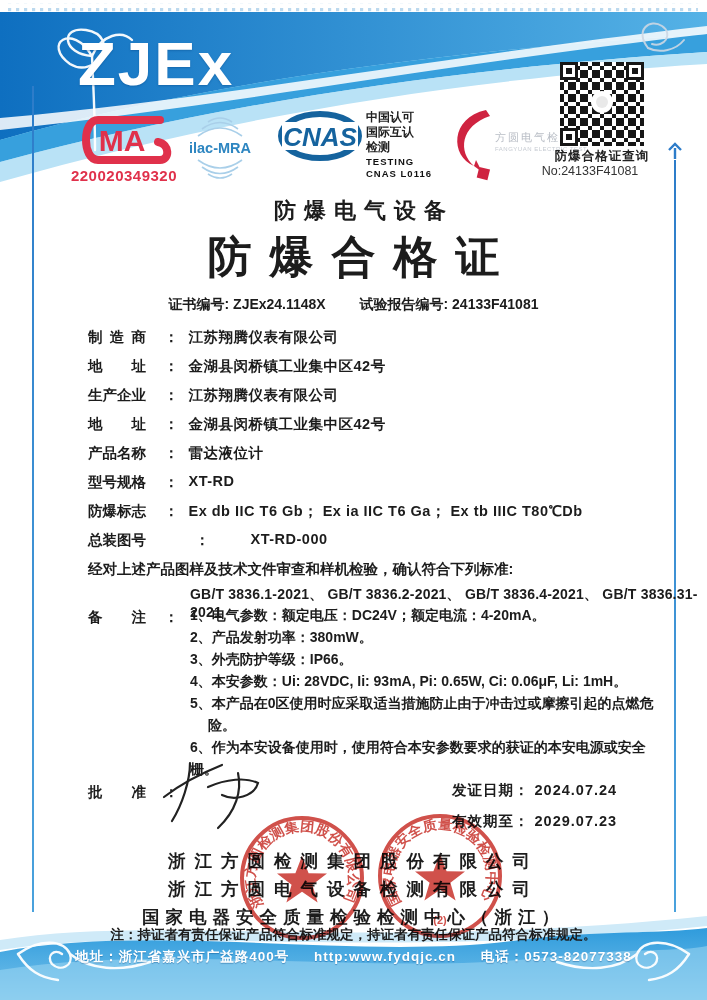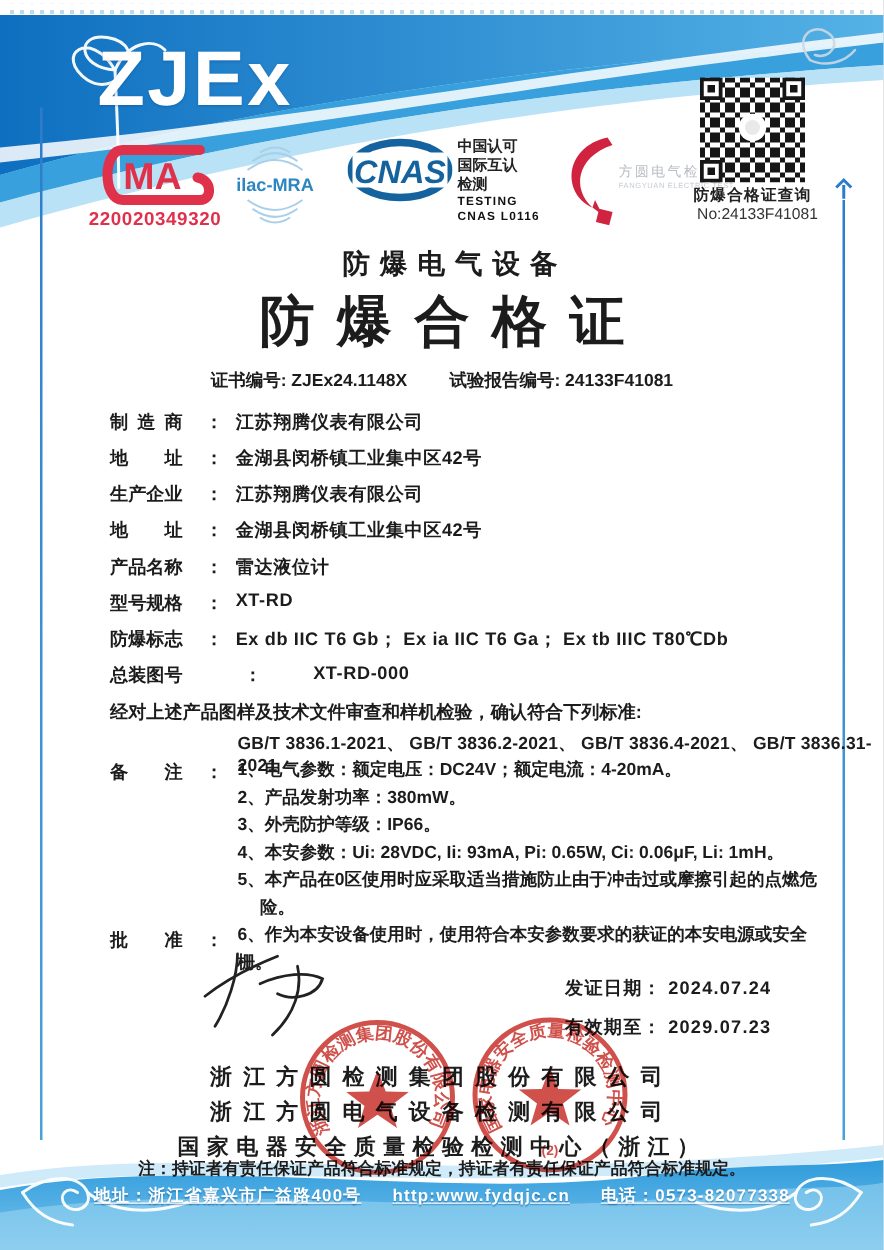--- a/index.html
+++ b/index.html
@@ -30,21 +30,21 @@
   .stds{font-size:14px;font-weight:600;letter-spacing:.2px;}
   .ritem{font-size:14px;font-weight:600;line-height:22px;}
   .remarks-box{position:absolute;left:190px;top:604px;width:468px;}
   
   .datesline{font-size:14.5px;font-weight:bold;letter-spacing:1px;}
   
   .issuer{font-size:17.5px;font-weight:bold;letter-spacing:9px;line-height:27px;}
   .noteline{font-size:13.5px;font-weight:600;}
   .footerline{font-size:13.5px;font-weight:bold;color:#ffffff;letter-spacing:1px;
               text-shadow:0 1px 1px rgba(0,70,130,.4);}
-  .footerline span{margin:0 10px;text-decoration:underline;}
+  .footerline span{margin:0 10px;}
   .stamp{mix-blend-mode:multiply;opacity:.85;}
   .vline{position:absolute;width:2px;background:linear-gradient(#2d7cc9,#4aa2dd);}
 </style>
 </head>
 <body>
 
 <div class="page">
 
   <svg class="abs" style="left:0;top:0;" width="707" height="200" viewBox="0 0 707 200">
     <defs>
@@ -142,21 +142,21 @@
         <rect x="69" y="3" width="12" height="12" fill="#fff"></rect>
         <rect x="72" y="6" width="6" height="6" fill="#161616"></rect>
       <rect x="0" y="66" width="18" height="18" fill="#161616"></rect>
         <rect x="3" y="69" width="12" height="12" fill="#fff"></rect>
         <rect x="6" y="72" width="6" height="6" fill="#161616"></rect>
     </g>
     <circle cx="42" cy="40" r="11" fill="#ffffff"></circle>
     <circle cx="42" cy="40" r="6" fill="#e9e9e9"></circle>
   </svg>
   <div class="abs qr-cap" style="left:552px;top:148px;width:100px;text-align:center;">防爆合格证查询</div>
-  <div class="abs qr-num" style="left:556px;top:164px;width:100px;text-align:center;">No:24133F41081</div>
+  <div class="abs qr-num" style="left:540px;top:164px;width:100px;text-align:center;">No:24133F41081</div>
 
   <div class="vline" style="left:32px;top:86px;height:826px;"></div>
   <div class="vline" style="left:674px;top:160px;height:752px;"></div>
 
   <div class="abs center subtitle" style="top:196px;">防爆电气设备</div>
   <div class="abs center main-title" style="top:228px;">防爆合格证</div>
   <div class="abs center certline" style="top:296px;">
     <span>证书编号:</span>
     <span>ZJEx24.1148X</span>
     <span class="gap"></span>
@@ -214,21 +214,21 @@
   </div>
   <div class="remarks-box">
     <div class="ritem">1、电气参数：额定电压：DC24V；额定电流：4-20mA。</div>
     <div class="ritem">2、产品发射功率：380mW。</div>
     <div class="ritem">3、外壳防护等级：IP66。</div>
     <div class="ritem">4、本安参数：Ui: 28VDC, Ii: 93mA, Pi: 0.65W, Ci: 0.06μF, Li: 1mH。</div>
     <div class="ritem" style="padding-left:18px;text-indent:-18px;">5、本产品在0区使用时应采取适当措施防止由于冲击过或摩擦引起的点燃危险。</div>
     <div class="ritem">6、作为本安设备使用时，使用符合本安参数要求的获证的本安电源或安全栅。</div>
   </div>
 
-  <div class="frow" style="top:743px;">
+  <div class="frow" style="top:783px;">
     <span class="flabel">批准</span>
     <span class="fcolon">：</span>
   </div>
   <svg class="abs" style="left:150px;top:755px;" width="130" height="75" viewBox="0 0 130 75">
     <g stroke="#222" stroke-width="2.2" fill="none" stroke-linecap="round">
       <path d="M14,42 C32,28 52,18 72,10"></path>
       <path d="M40,8 C40,26 32,50 22,66"></path>
       <path d="M58,32 C76,24 96,22 108,28 C104,42 84,46 72,40"></path>
       <path d="M88,18 C92,36 86,56 68,73"></path>
     </g>

